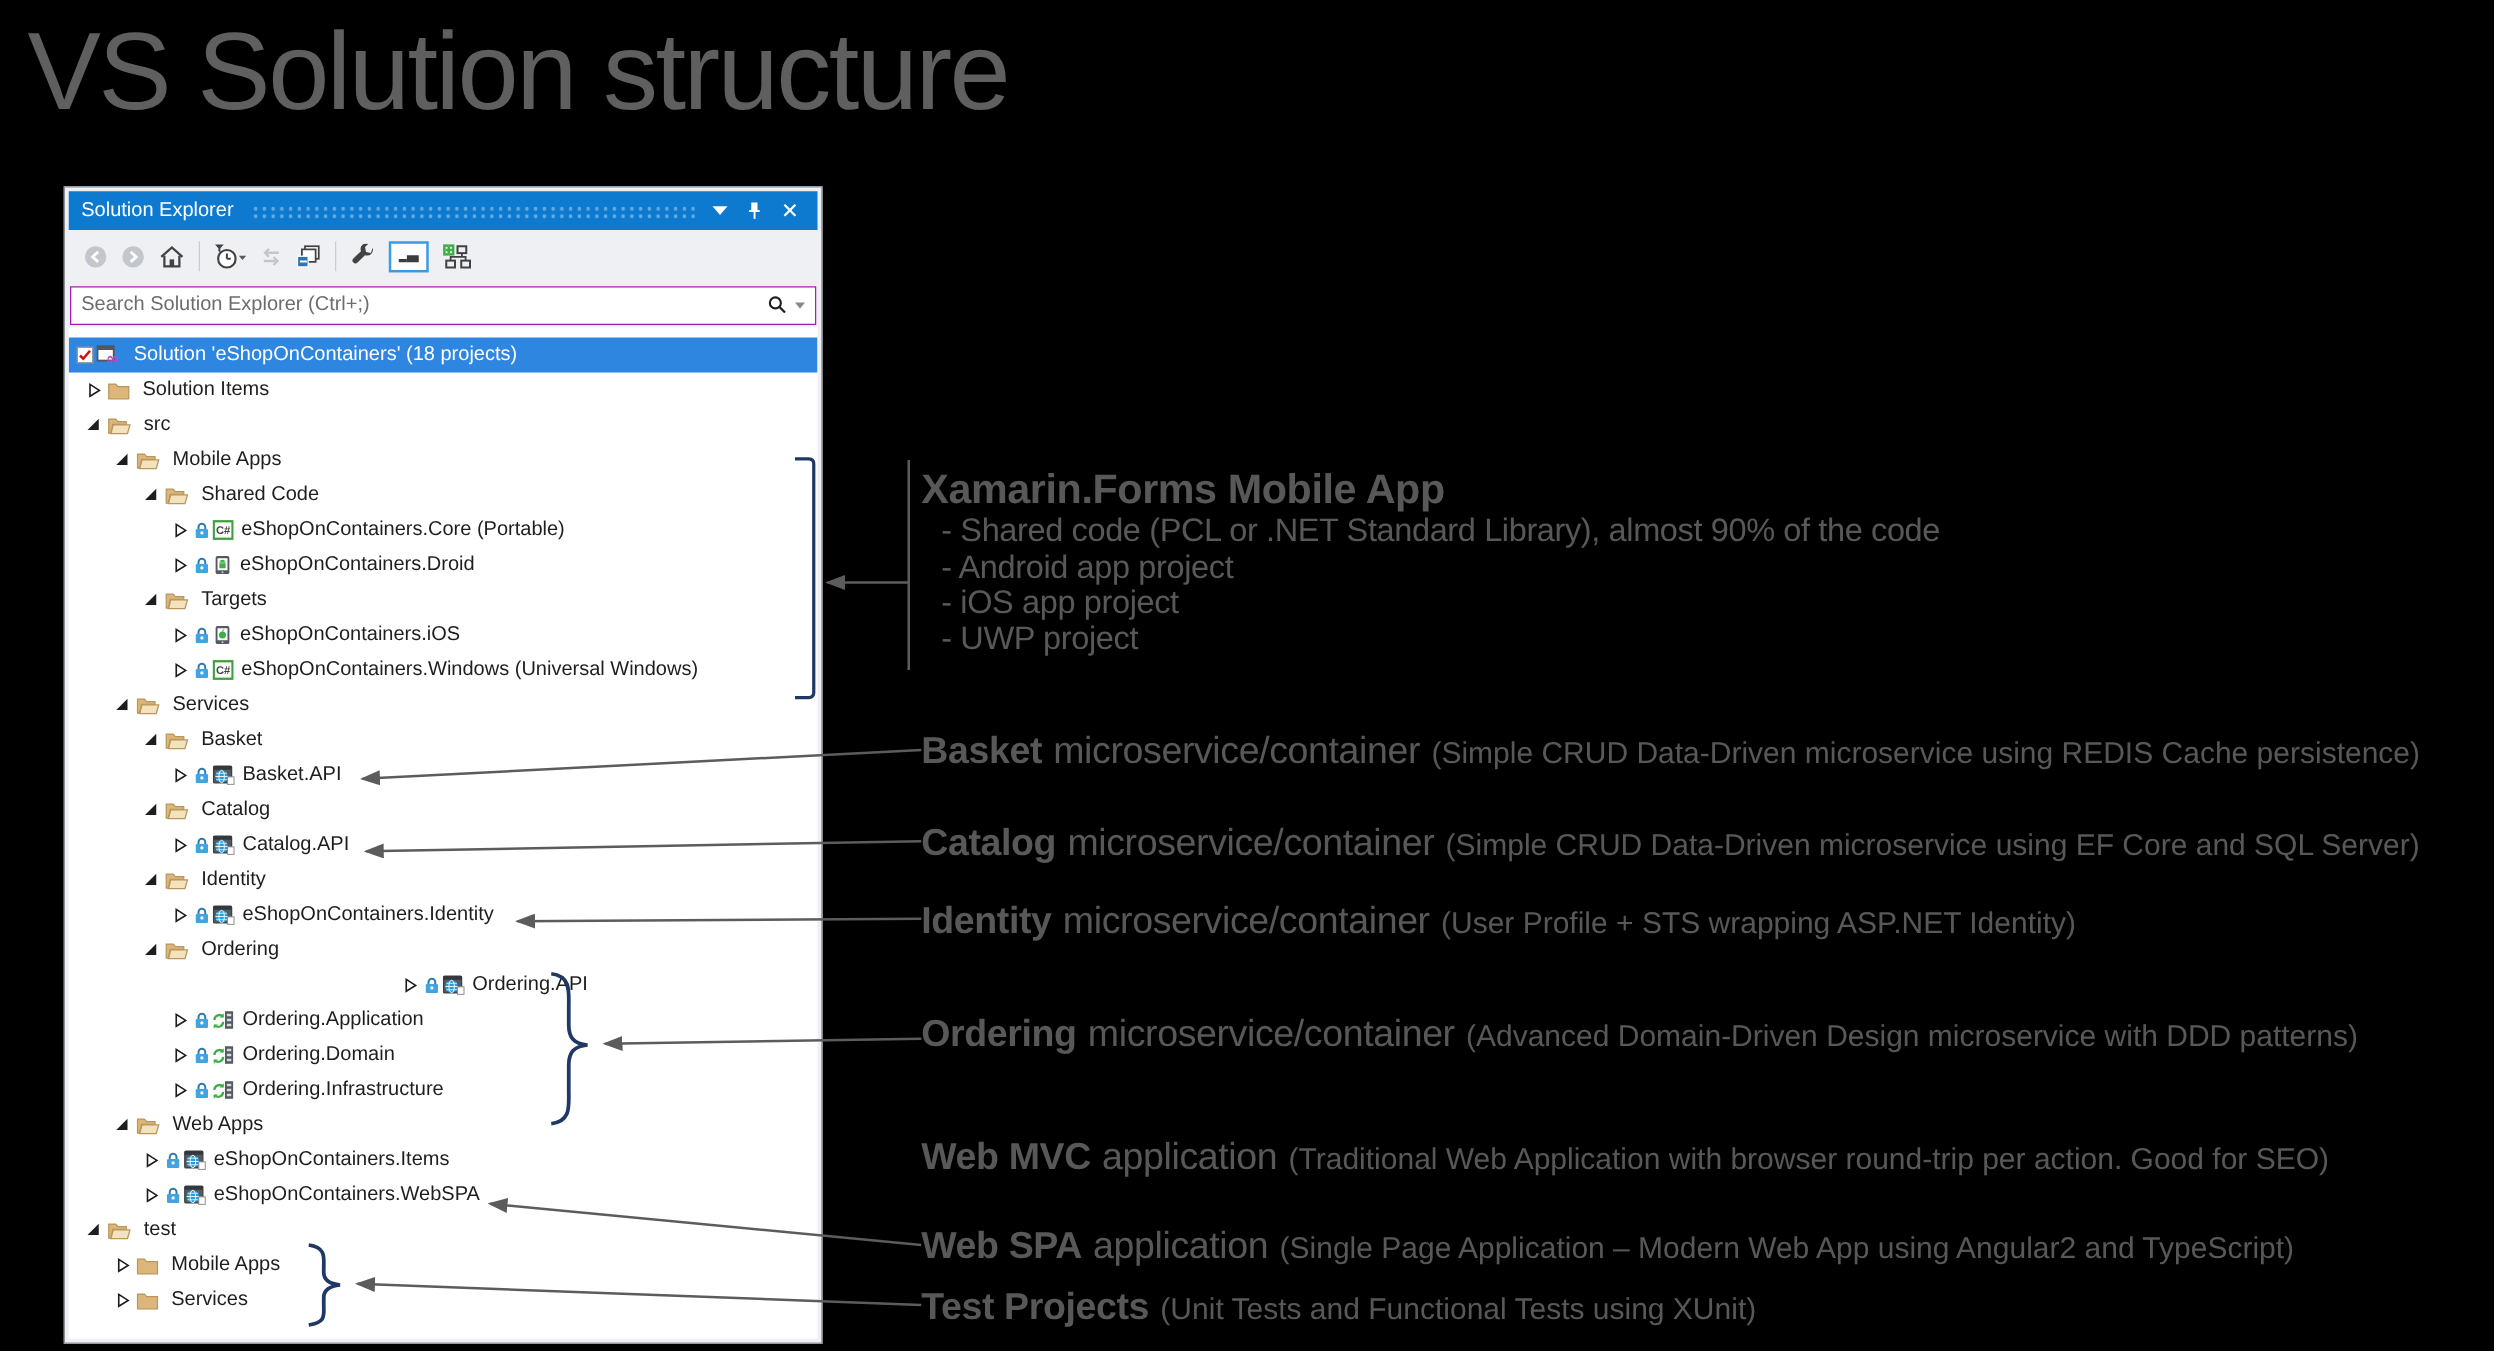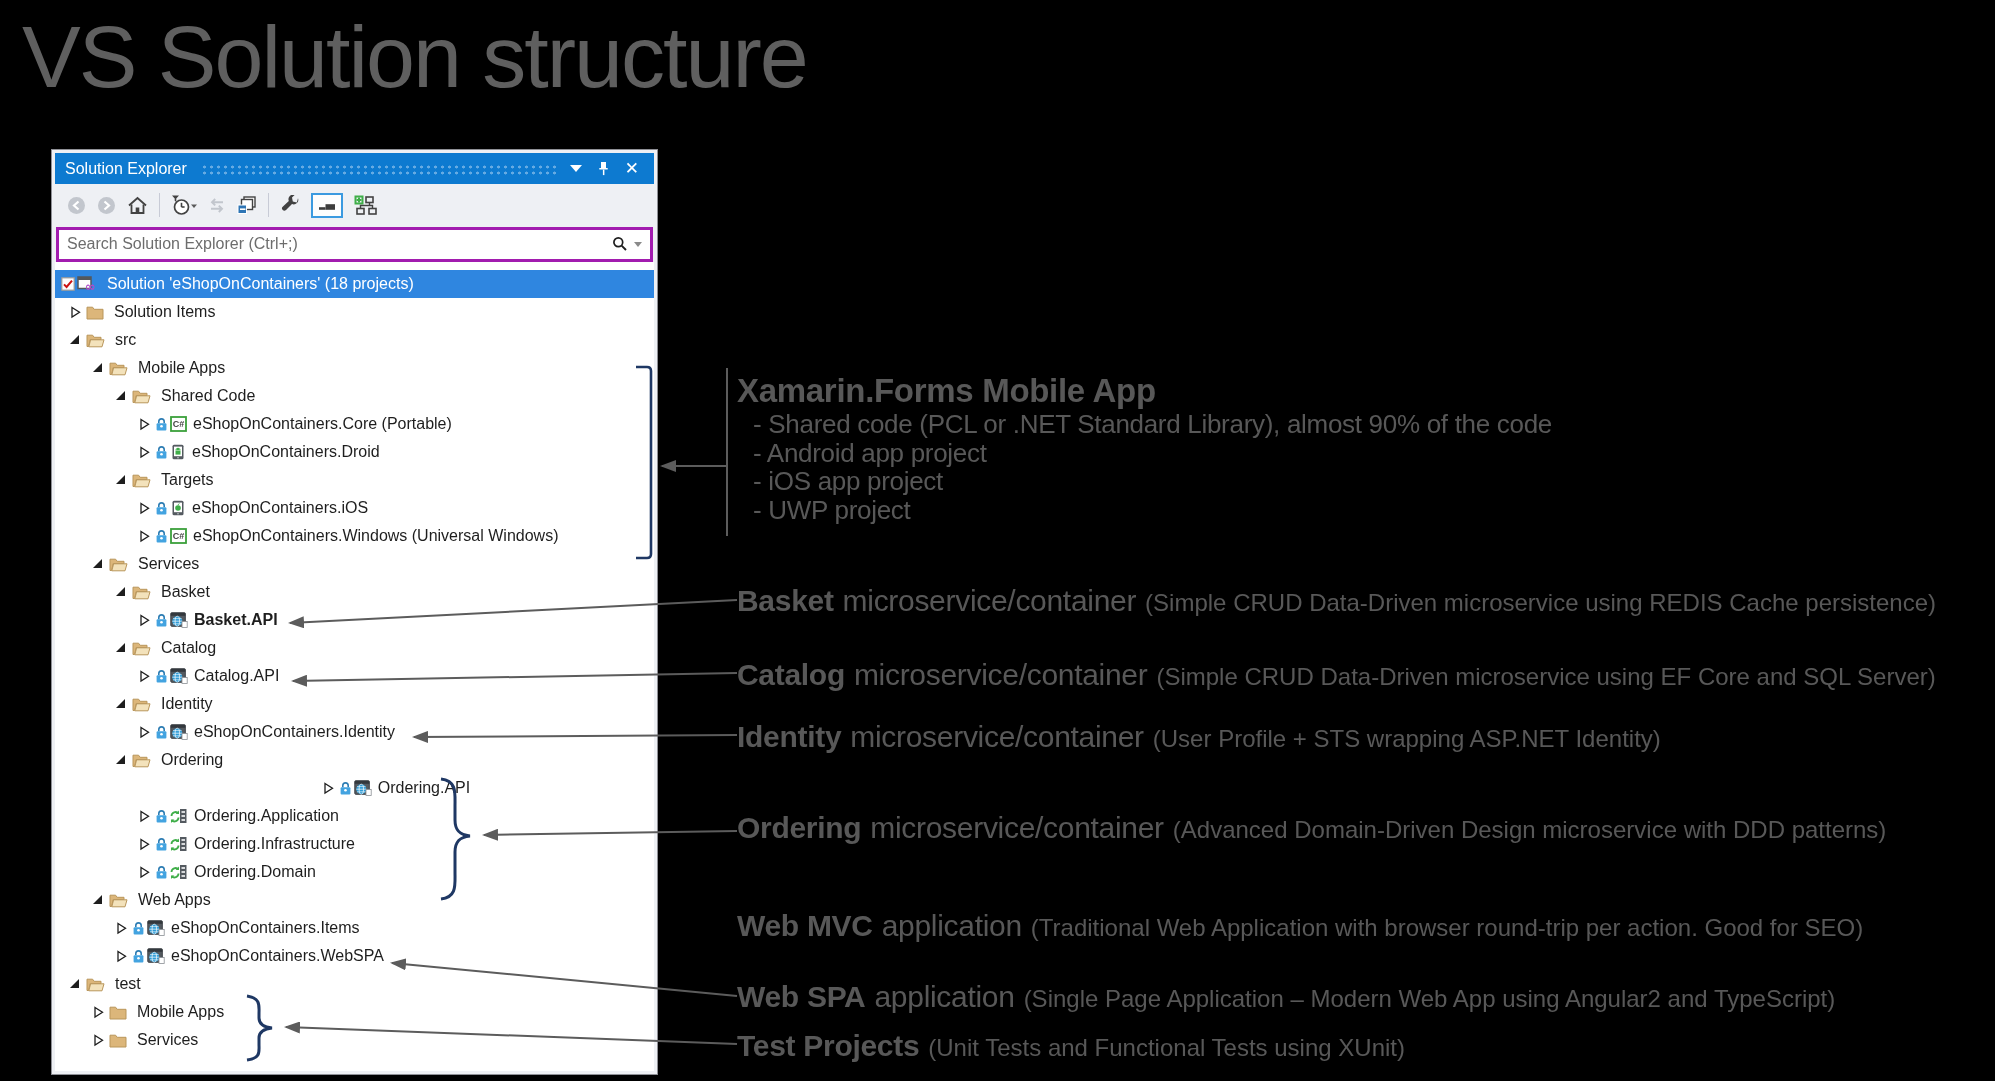--- a/index.html
+++ b/index.html
@@ -22,32 +22,32 @@
   .chev-down{width:0;height:0;border-left:6px solid transparent;border-right:6px solid transparent;
              border-top:7px solid #fff;}
   .x-glyph{font-size:17px;line-height:17px;color:#fff;font-weight:bold;}
   
   #toolbar{height:42px;display:flex;align-items:center;gap:11px;padding-left:12px;flex:0 0 auto;}
   .tb-sep{width:1px;height:24px;background:#c8cbd6;}
   .tb-i{display:flex;align-items:center;justify-content:center;}
   .tb-sel{border:2px solid #3b9ae0;background:#fdfdfd;padding:2px 5px;}
   
   #searchrow{height:36px;flex:0 0 auto;display:flex;align-items:center;}
-  #searchbox{flex:1;height:29px;margin:0 1px;background:#fff;border:3px solid #a21caf;
+  #searchbox{flex:1;height:29px;margin:0 1px;background:#fff;border:1px solid #a21caf;
              display:flex;align-items:center;}
   #searchbox input{flex:1;border:none;outline:none;font-size:16px;color:#444;
              padding-left:8px;font-family:inherit;background:transparent;}
   #searchbox input::placeholder{color:#6d6d6d;opacity:1;}
   #searchbox .s-caret{width:0;height:0;border-left:4px solid transparent;border-right:4px solid transparent;
              border-top:5px solid #8a8a8a;margin:0 8px 0 6px;}
   
   #tree{flex:1;background:#fff;padding-top:8px;overflow:hidden;}
   .trow{height:28px;display:flex;align-items:center;font-size:16px;color:#1e1e1e;white-space:nowrap;}
   .trow .lbl{margin-left:0;}
-  .trow .lbl.bold{font-weight:bold;}
+  .trow .lbl.bold{font-weight:normal;}
   .trow.sel{background:#2f86e0;color:#fff;padding-left:6px;}
   .g-exp{width:0;height:0;border-left:9px solid transparent;border-bottom:9px solid #1e1e1e;
          margin:0 7px 2px 0;flex:0 0 auto;}
   .g-box{width:16px;flex:0 0 auto;display:flex;align-items:center;}
   .ic{flex:0 0 auto;display:flex;align-items:center;}
   .sp6{width:6px;flex:0 0 auto;} .sp10{width:10px;flex:0 0 auto;} .sp2{width:2px;flex:0 0 auto;}
   
   .callout{position:absolute;left:737px;white-space:nowrap;color:#585858;line-height:36px;}
   .callout .b{font-weight:bold;font-size:30px;letter-spacing:-0.3px;}
   .callout .r{font-size:30px;letter-spacing:-0.3px;margin-left:9px;}
@@ -578,21 +578,21 @@
               <rect x="11.5" y="3" width="3.5" height="2" fill="#d8dadc"></rect>
               <rect x="11.5" y="7" width="3.5" height="2" fill="#d8dadc"></rect>
               <rect x="11.5" y="11" width="3.5" height="2" fill="#d8dadc"></rect>
               <path d="M1.5,8 a4,4 0 0 1 7,-2.6" fill="none" stroke="#3fae49" stroke-width="1.8"></path>
               <path d="M9,2.6 v3.4 h-3.4 z" fill="#3fae49"></path>
               <path d="M8.5,9.5 a4,4 0 0 1 -7,2.6" fill="none" stroke="#3fae49" stroke-width="1.8"></path>
               <path d="M1,14.9 v-3.4 h3.4 z" fill="#3fae49"></path>
             </svg>
           </span>
           <span class="sp6"></span>
-          <span class="lbl">Ordering.Infrastructure</span>
+          <span class="lbl">Ordering.Domain</span>
         </div>
         <div class="trow" style="padding-left: 84px;">
           <span class="g-box">
             <svg width="12" height="13" viewBox="0 0 12 13">
               <polygon points="2,1.5 9.5,6.3 2,11" fill="#fff" stroke="#1e1e1e" stroke-width="1.3"></polygon>
             </svg>
           </span>
           <span class="ic">
             <svg width="13" height="15" viewBox="0 0 13 15">
               <path d="M3.8,6.2 V4.6 a2.7,2.7 0 0 1 5.4,0 V6.2" fill="none" stroke="#2d7db3" stroke-width="1.6"></path>
@@ -607,21 +607,21 @@
               <rect x="11.5" y="3" width="3.5" height="2" fill="#d8dadc"></rect>
               <rect x="11.5" y="7" width="3.5" height="2" fill="#d8dadc"></rect>
               <rect x="11.5" y="11" width="3.5" height="2" fill="#d8dadc"></rect>
               <path d="M1.5,8 a4,4 0 0 1 7,-2.6" fill="none" stroke="#3fae49" stroke-width="1.8"></path>
               <path d="M9,2.6 v3.4 h-3.4 z" fill="#3fae49"></path>
               <path d="M8.5,9.5 a4,4 0 0 1 -7,2.6" fill="none" stroke="#3fae49" stroke-width="1.8"></path>
               <path d="M1,14.9 v-3.4 h3.4 z" fill="#3fae49"></path>
             </svg>
           </span>
           <span class="sp6"></span>
-          <span class="lbl">Ordering.Domain</span>
+          <span class="lbl">Ordering.Infrastructure</span>
         </div>
         <div class="trow" style="padding-left: 38px;">
           <span class="g-box">
             <span class="g-exp"></span>
           </span>
           <span class="ic">
             <svg width="19" height="15" viewBox="0 0 19 15">
               <path d="M1,2.2 h5.6 l1.6,2.1 H15 V6.5 H4.2 L2.6,13.5 H1 z" fill="#dcb67a" stroke="#b9965b" stroke-width="1"></path>
               <path d="M4.6,6.8 H18 L16,13.8 H2.8 z" fill="#f3e2bb" stroke="#b9965b" stroke-width="1"></path>
             </svg>

